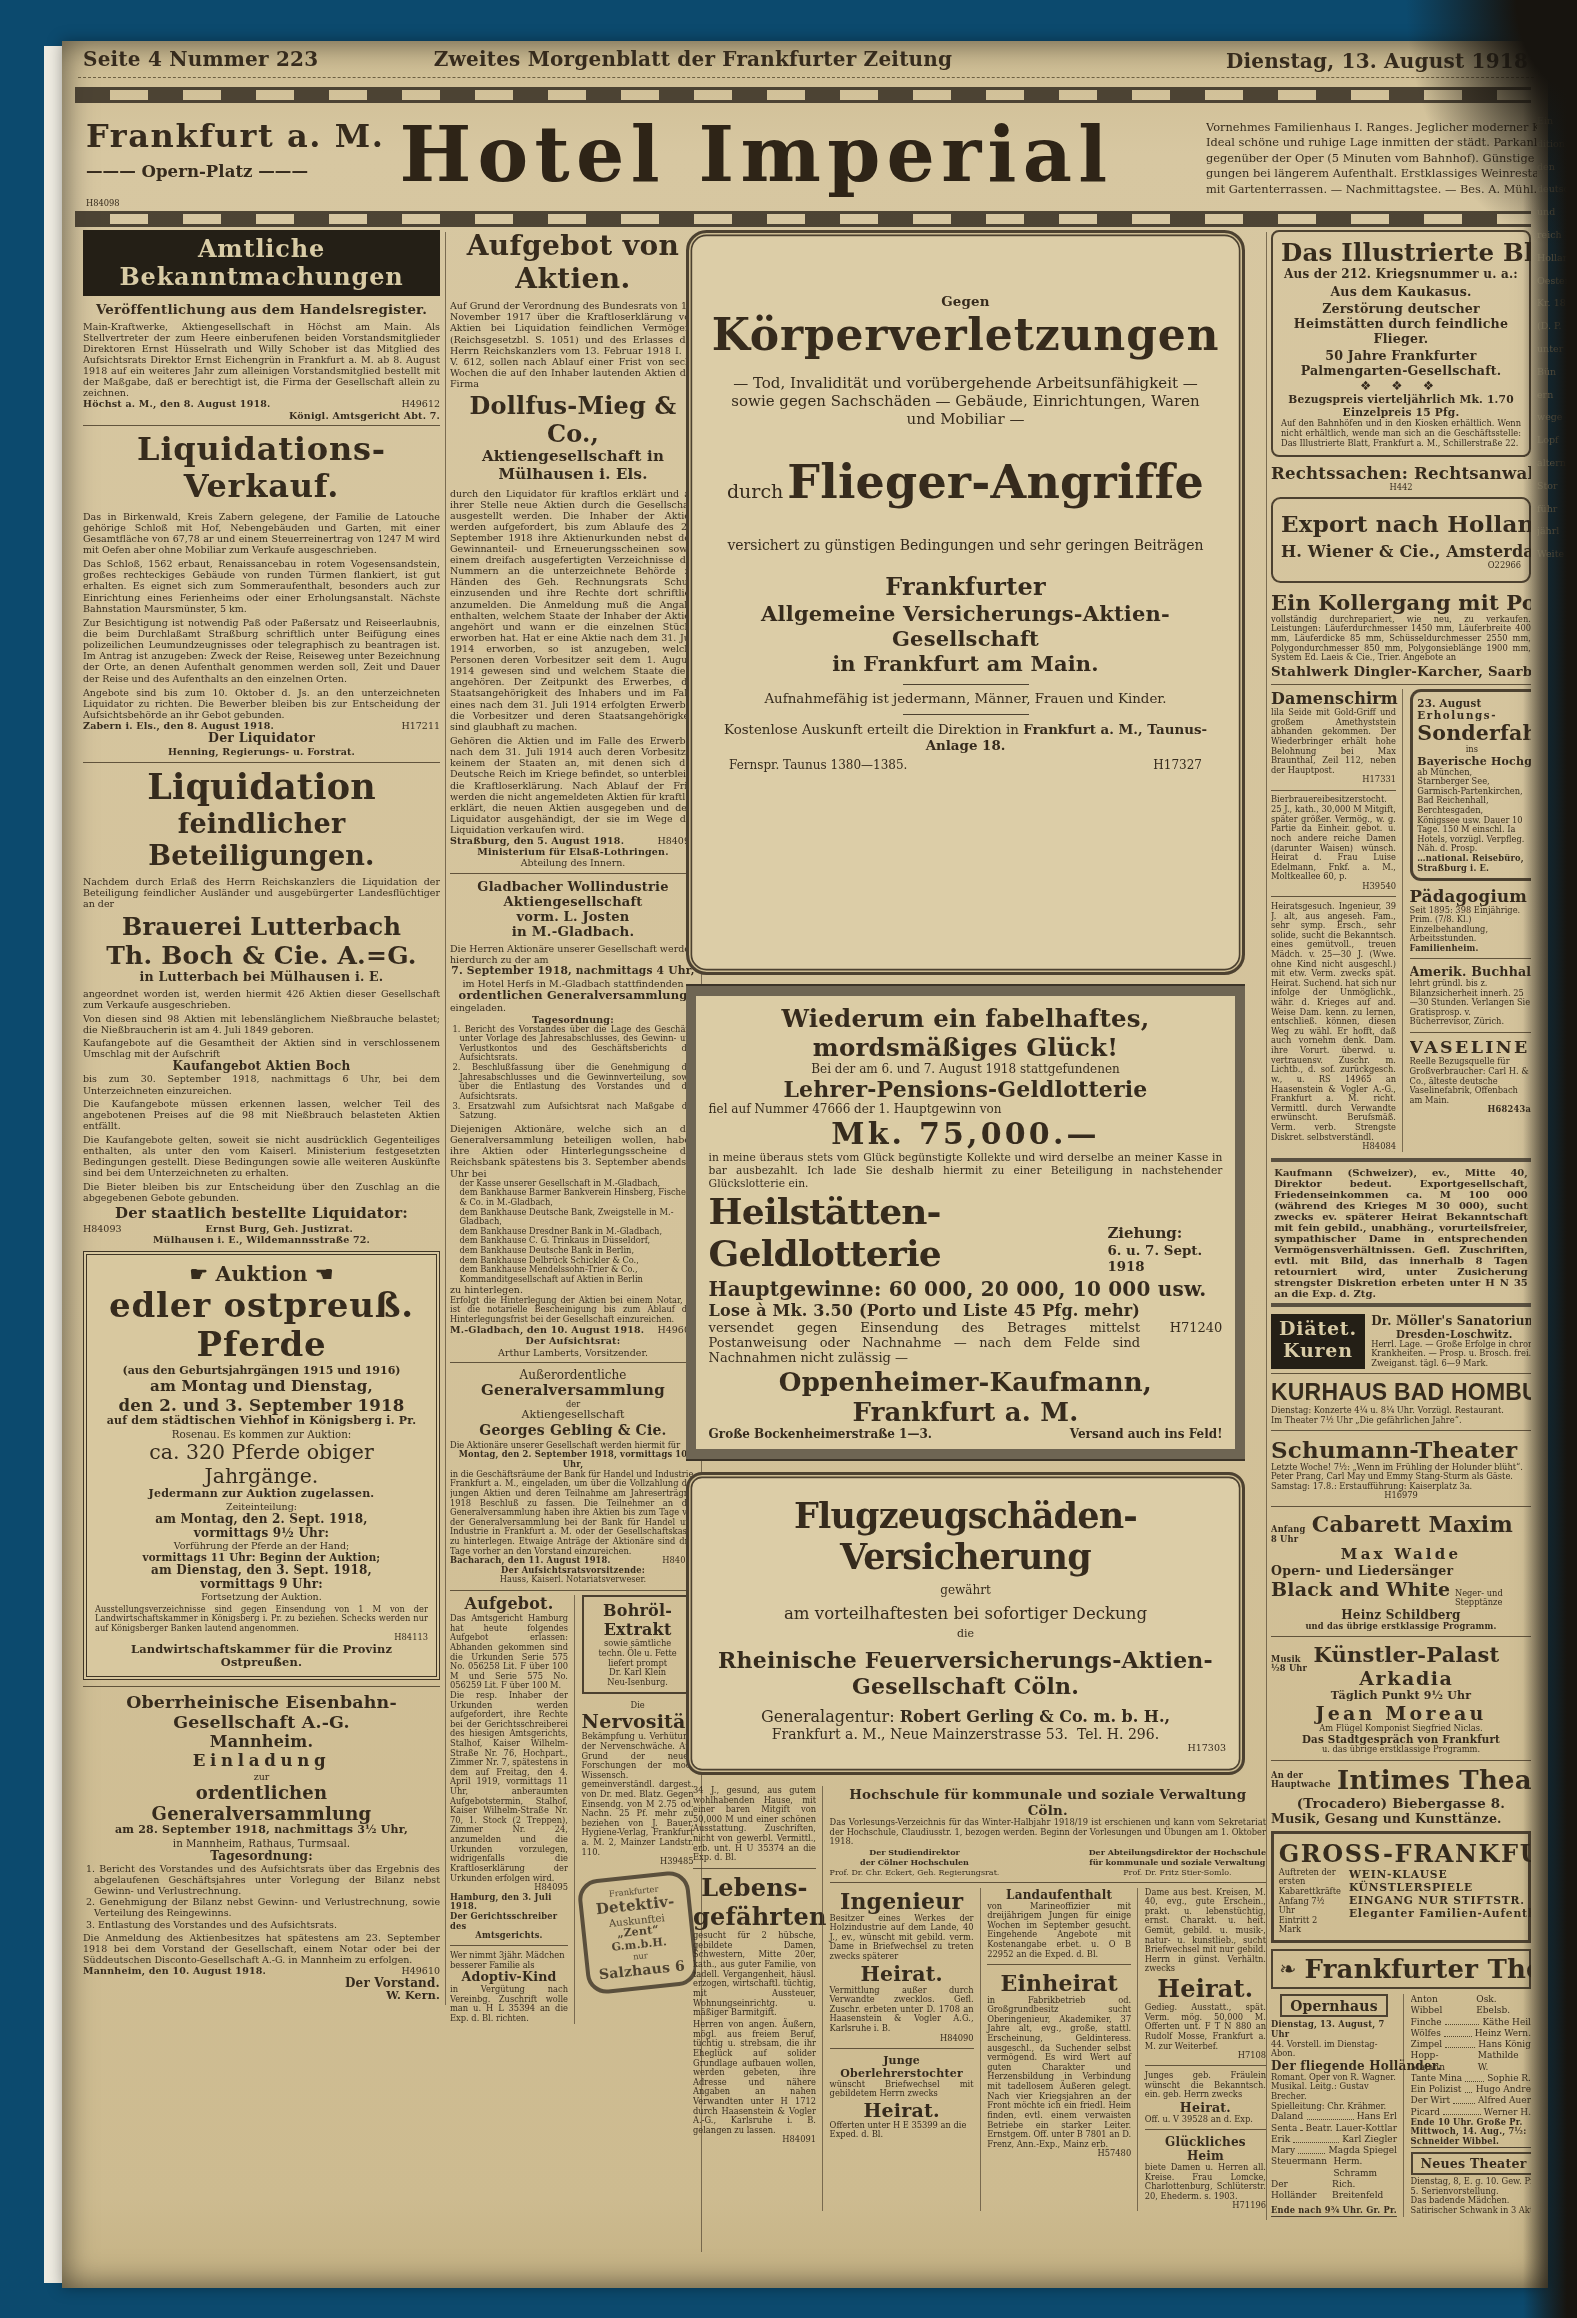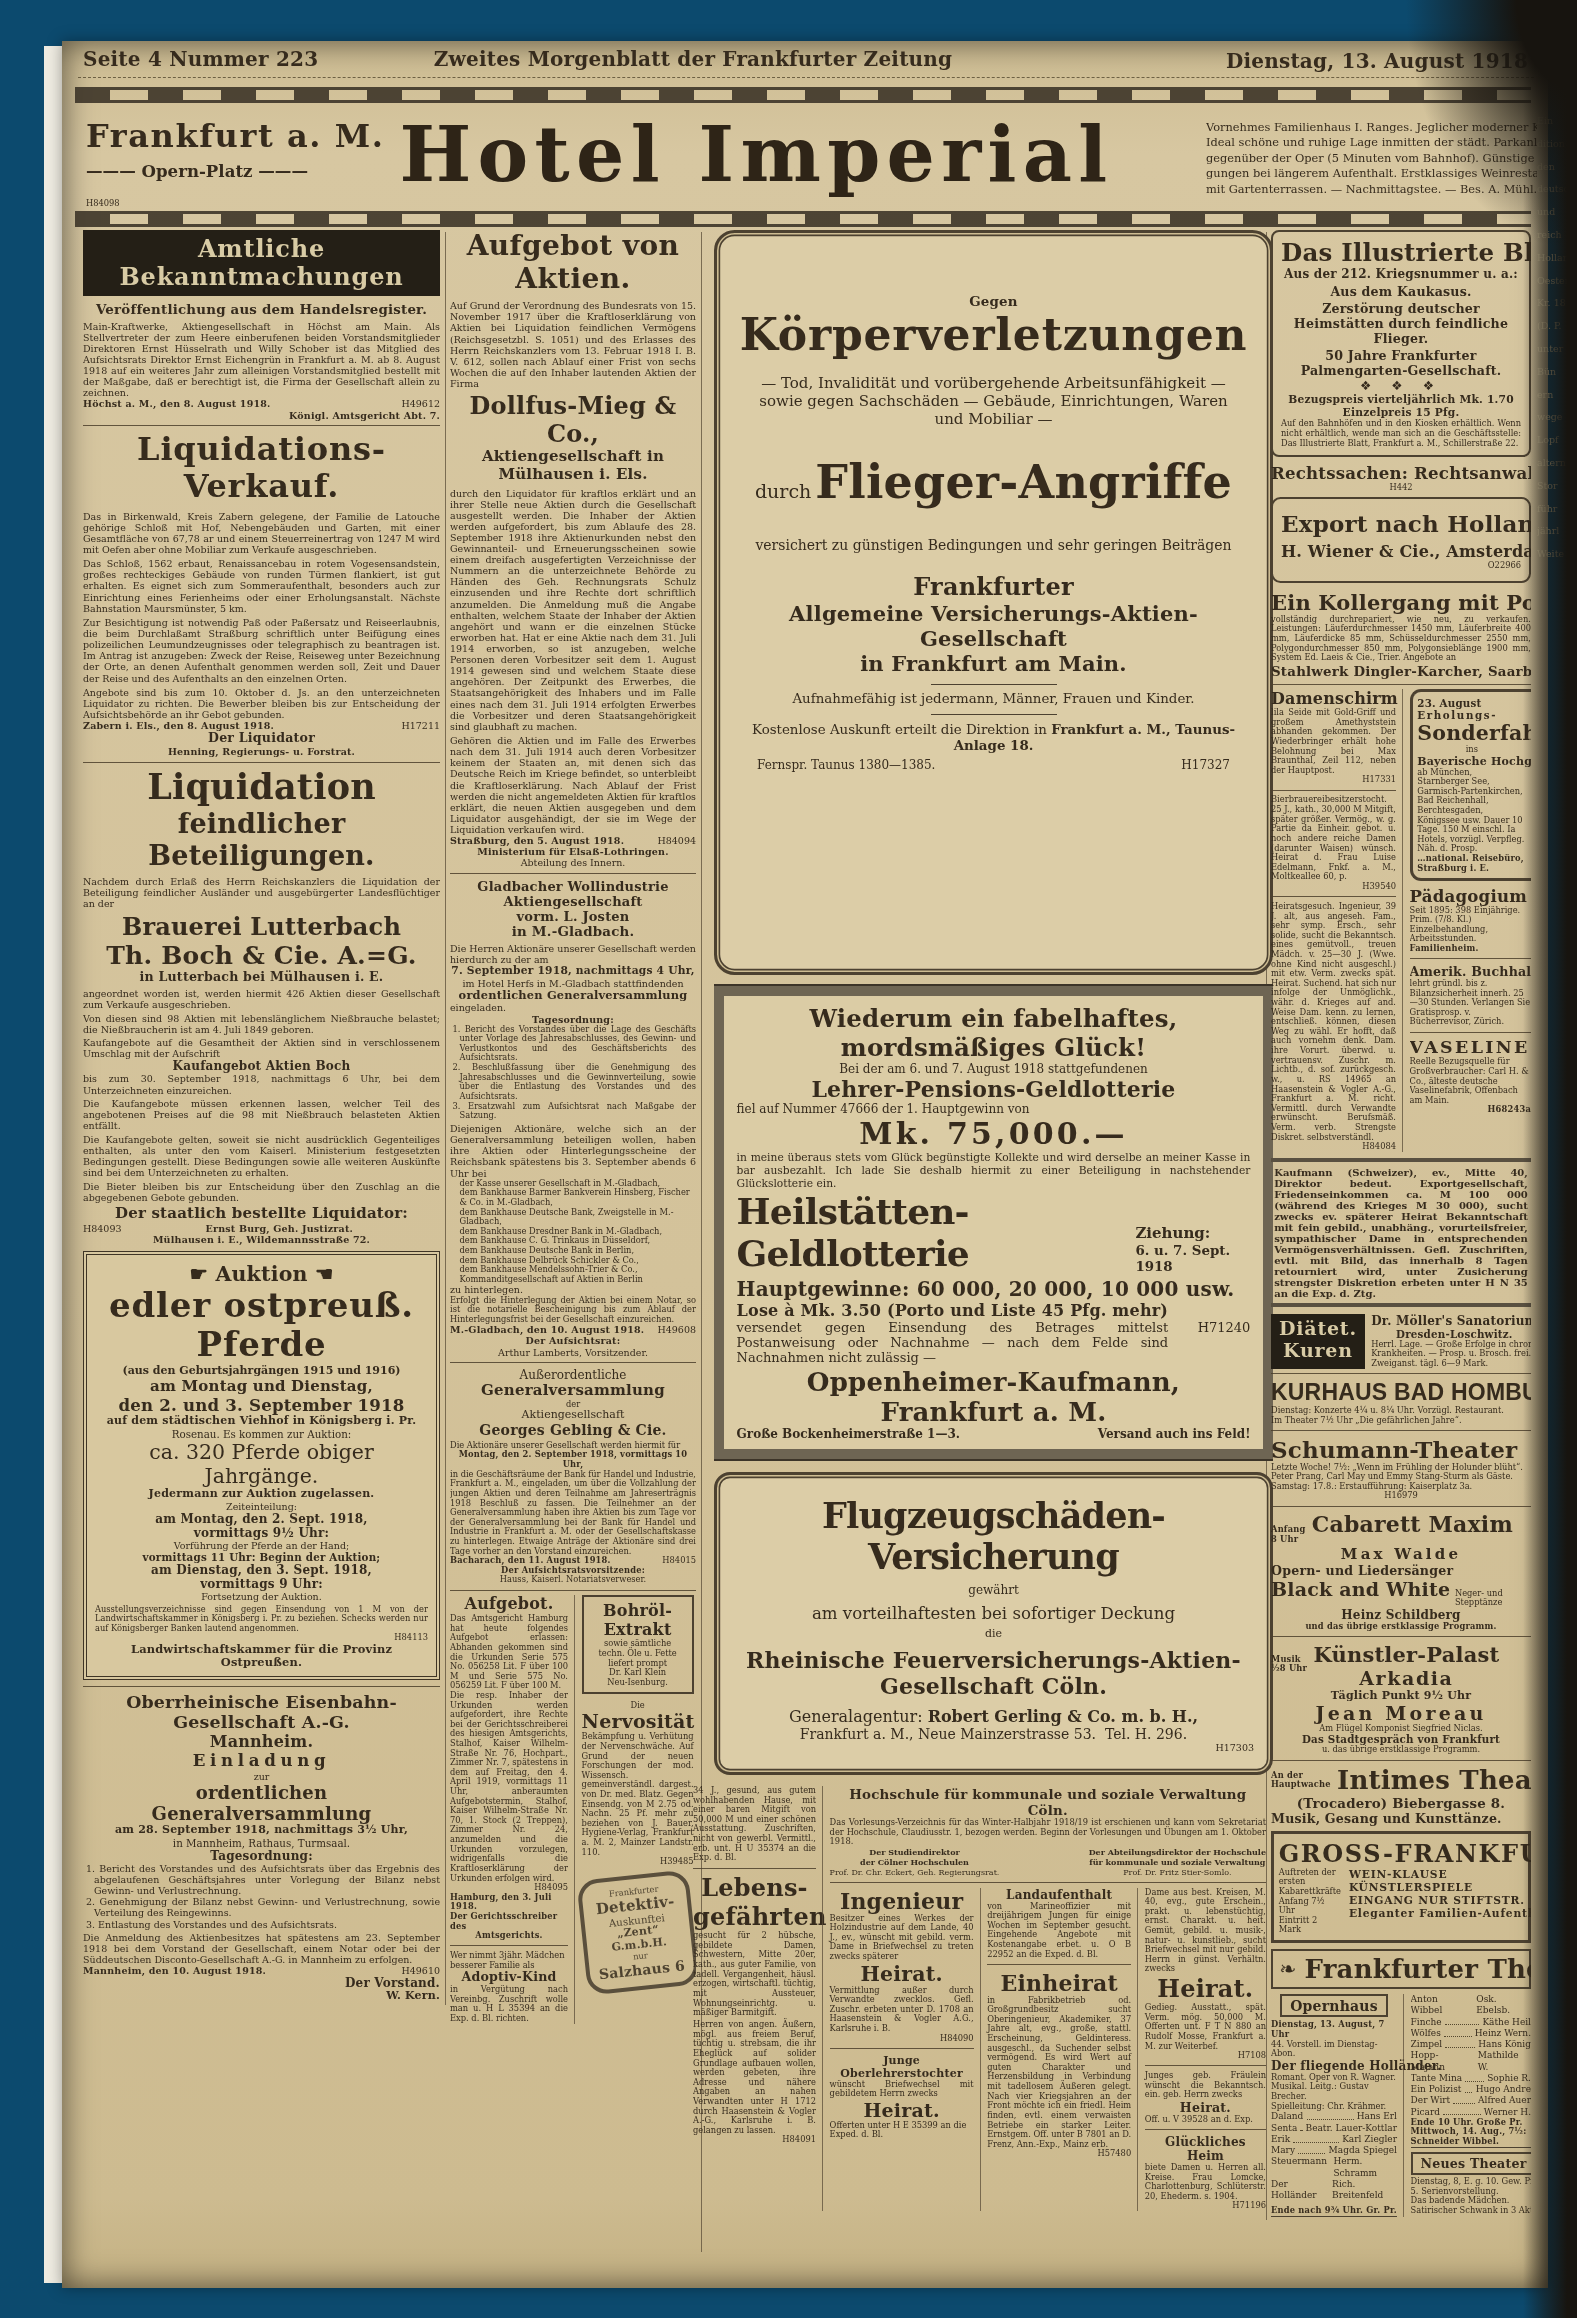--- a/index.html
+++ b/index.html
@@ -278,21 +278,21 @@
             <div class="g" style="font-size:15px;">Detektiv-</div>
             <div style="font-size:10.3px;">Auskunftei</div>
             <div class="g" style="font-size:11px;">„Zent“ G.m.b.H.</div>
             <div class="xs">nur</div>
             <div class="g" style="font-size:14px;">Salzhaus 6</div>
           </div>
         </div>
       </div>
     </div>
 
-    <div class="col" style="left:652px;top:189px;width:559px;height:1558px;">
+    <div class="col" style="left:624px;top:189px;width:559px;height:1558px;">
       <div class="frame" style="height:714px;">
         <div class="ctr g" style="font-size:13.4px;margin-top:47px;">Gegen</div>
         <div class="ctr g" style="font-size:44px;letter-spacing:0.8px;">Körperverletzungen</div>
         <div class="ctr" style="font-size:15px;margin:14px 24px 0;">— Tod, Invalidität und vorübergehende Arbeitsunfähigkeit — sowie gegen Sachschäden — Gebäude, Einrichtungen, Waren und Mobiliar —</div>
         <div class="ctr" style="margin-top:27px;">
           <span style="font-size:19px;">durch</span>
           <span class="g" style="font-size:46px;">Flieger-Angriffe</span>
         </div>
         <div class="ctr" style="font-size:14px;margin-top:28px;">versichert zu günstigen Bedingungen und sehr geringen Beiträgen</div>
         <div class="ctr g" style="font-size:24px;margin-top:19px;">Frankfurter</div>
@@ -401,21 +401,21 @@
               <div class="jst xs">Dame aus best. Kreisen, M. 40, evg., gute Erschein., prakt. u. lebenstüchtig, ernst. Charakt. u. heit. Gemüt, gebild. u. musik-, natur- u. kunstlieb., sucht Briefwechsel mit nur gebild. Herrn in günst. Verhältn. zwecks</div>
               <div class="g ctr" style="font-size:24px;">Heirat.</div>
               <div class="jst xs">Gedieg. Ausstatt., spät. Verm. mög. 50,000 M. Offerten unt. F T N 880 an Rudolf Mosse, Frankfurt a. M. zur Weiterbef.</div>
               <div class="xs" style="text-align:right;">H7108</div>
               <div class="rule"></div>
               <div class="jst xs">Junges geb. Fräulein wünscht die Bekanntsch. ein. geb. Herrn zwecks</div>
               <div class="g ctr" style="font-size:12.6px;">Heirat.</div>
               <div class="xs">Off. u. V 39528 an d. Exp.</div>
               <div class="rule"></div>
               <div class="g ctr" style="font-size:12px;">Glückliches Heim</div>
-              <div class="jst xs">biete Damen u. Herren all. Kreise. Frau Lomcke, Charlottenburg, Schlüterstr. 20, Ehederm. s. 1904.</div>
+              <div class="jst xs">biete Damen u. Herren all. Kreise. Frau Lomcke, Charlottenburg, Schlüterstr. 20, Ehederm. s. 1903.</div>
               <div class="xs" style="text-align:right;">H71196</div>
             </div>
           </div>
         </div>
       </div>
     </div>
 
     <div class="col" style="left:1209px;top:189px;width:260px;height:1996px;">
       <div style="border:2.4px solid #4c4130;border-radius:8px;padding:6.3px 8px;">
         <div class="g ctr" style="font-size:24.5px;white-space:nowrap;">Das Illustrierte Blatt</div>

